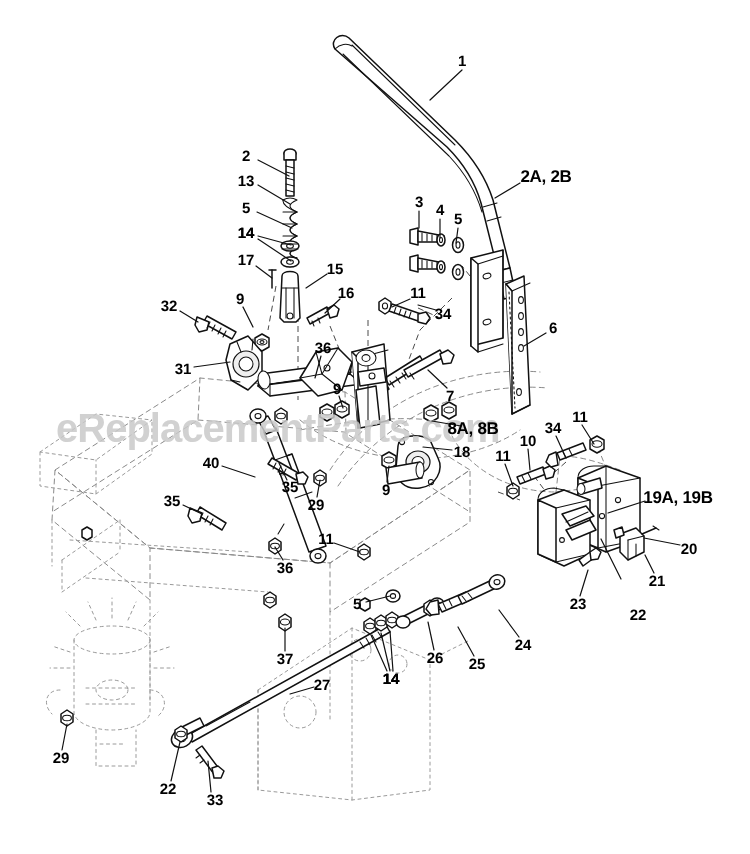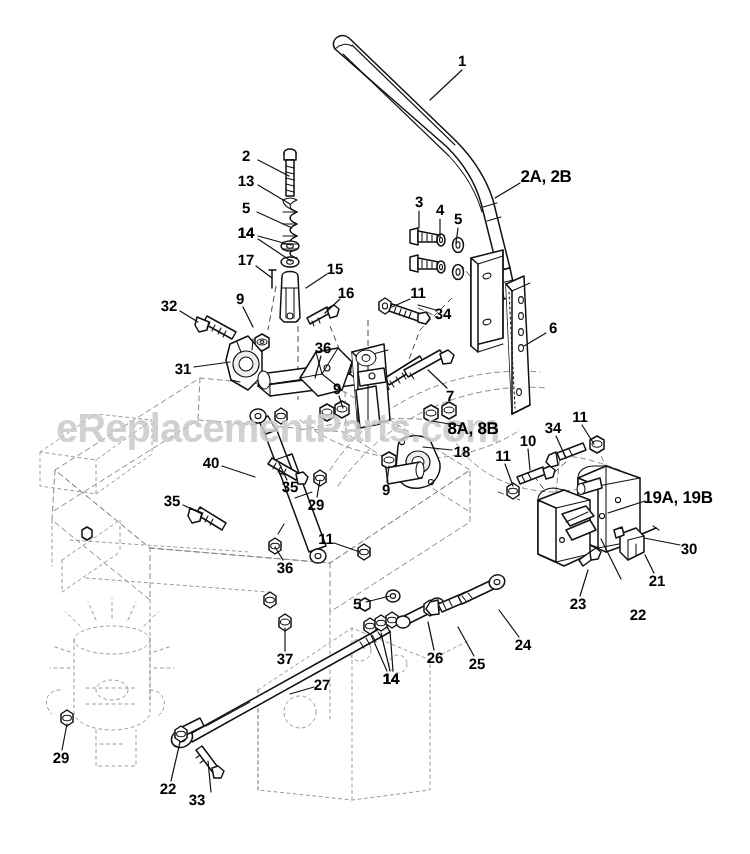--- a/index.html
+++ b/index.html
@@ -639,27 +639,27 @@
         <div class="callout" style="left: 285px; top: 659px;">37</div>
         <div class="callout" style="left: 357px; top: 604px;">5</div>
         <div class="callout" style="left: 391px; top: 679px;">14</div>
         <div class="callout" style="left: 391px; top: 679px;">14</div>
         <div class="callout" style="left: 391px; top: 679px;">14</div>
         <div class="callout" style="left: 435px; top: 658px;">26</div>
         <div class="callout" style="left: 477px; top: 664px;">25</div>
         <div class="callout" style="left: 523px; top: 645px;">24</div>
         <div class="callout" style="left: 322px; top: 685px;">27</div>
         <div class="callout" style="left: 168px; top: 789px;">22</div>
-        <div class="callout" style="left: 197px; top: 800px;">33</div>
+        <div class="callout" style="left: 215px; top: 800px;">33</div>
         <div class="callout" style="left: 61px; top: 758px;">29</div>
         <div class="callout" style="left: 503px; top: 456px;">11</div>
         <div class="callout" style="left: 528px; top: 441px;">10</div>
         <div class="callout" style="left: 553px; top: 428px;">34</div>
         <div class="callout" style="left: 580px; top: 417px;">11</div>
         <div class="callout wide" style="left: 678px; top: 497px;">19A, 19B</div>
-        <div class="callout" style="left: 689px; top: 549px;">30</div>
+        <div class="callout" style="left: 689px; top: 549px;">20</div>
         <div class="callout" style="left: 657px; top: 581px;">21</div>
         <div class="callout" style="left: 638px; top: 587px; margin-top: 28px;">22</div>
         <div class="callout" style="left: 578px; top: 604px;">23</div>
       </div>
   </div>
 
 </div>
 
 </body></html>

